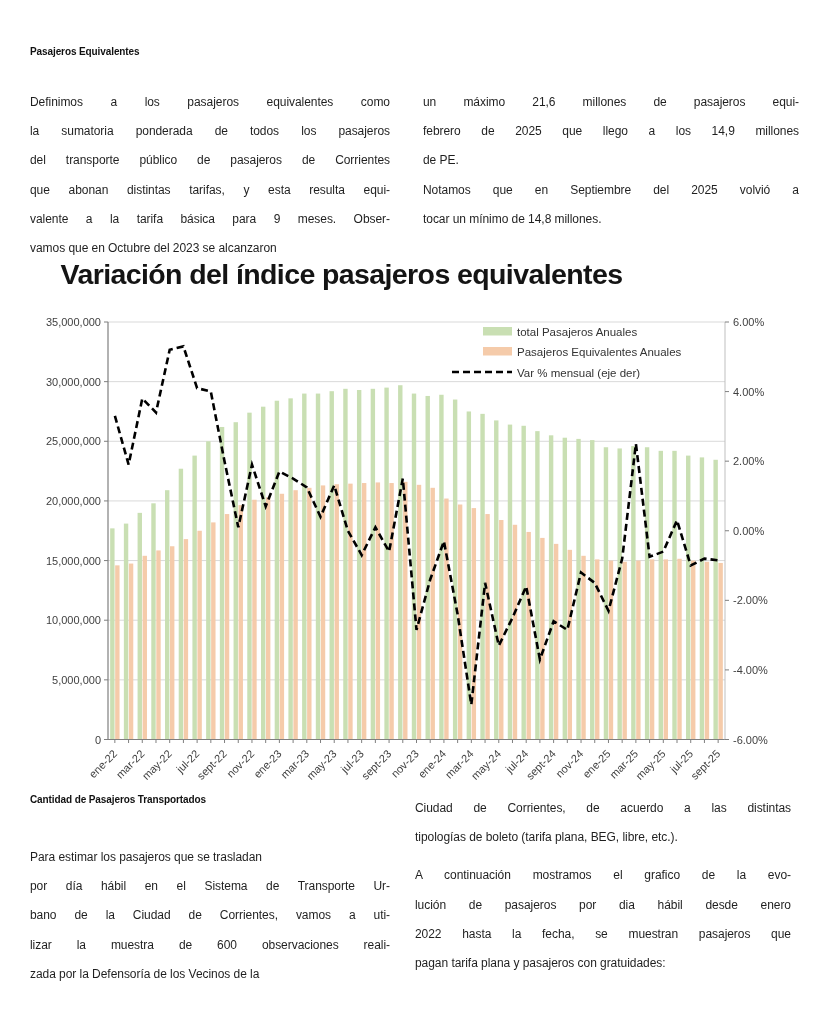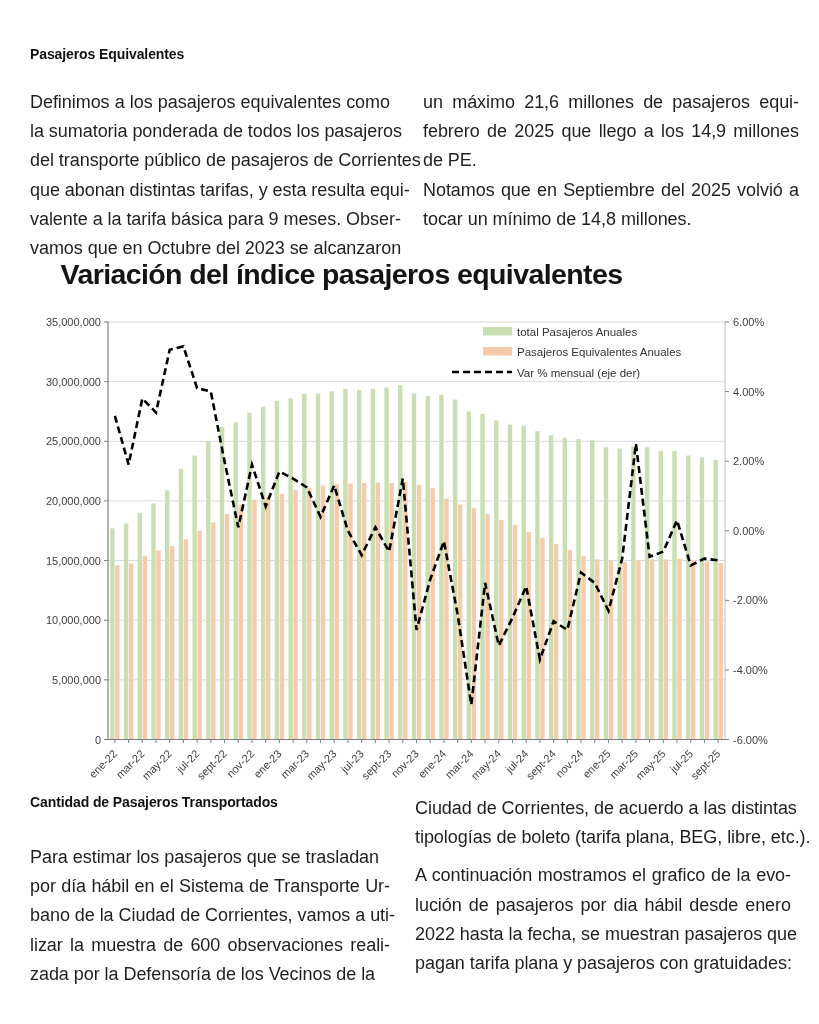--- a/index.html
+++ b/index.html
@@ -2,24 +2,24 @@
 <html><head>
 <meta charset="utf-8">
 <style>
   html,body{margin:0;padding:0;}
   body{
     width:819px;height:1024px;position:relative;background:#ffffff;
     font-family:"Liberation Sans","DejaVu Sans",sans-serif;color:#1c1c1c;
     overflow:hidden;
   }
   .h1{
-    position:absolute;left:30px;font-size:14px;font-weight:700;color:#111;
+    position:absolute;left:30px;font-size:10px;font-weight:700;color:#111;
     letter-spacing:-0.1px;
   }
-  .col{position:absolute;font-size:18px;line-height:29.2px;color:#1f1f1f;letter-spacing:-0.05px;}
+  .col{position:absolute;font-size:12px;line-height:29.2px;color:#1f1f1f;letter-spacing:-0.05px;}
   .col .ln{white-space:nowrap;text-align:justify;text-align-last:justify;}
   .col .ln.s{text-align-last:left;}
   .col .para + .para{margin-top:9px;}
   #chart-title{
     position:absolute;left:0;top:258px;width:683px;text-align:center;
     font-size:28.5px;font-weight:700;color:#141414;letter-spacing:-0.6px;
   }
   #chart-wrap{position:absolute;left:0;top:300px;width:819px;height:505px;}
   svg text.ax{font-family:"Liberation Sans","DejaVu Sans",sans-serif;font-size:11px;fill:#3f3f3f;}
   svg text.lg{font-family:"Liberation Sans","DejaVu Sans",sans-serif;font-size:11.5px;fill:#333333;}

